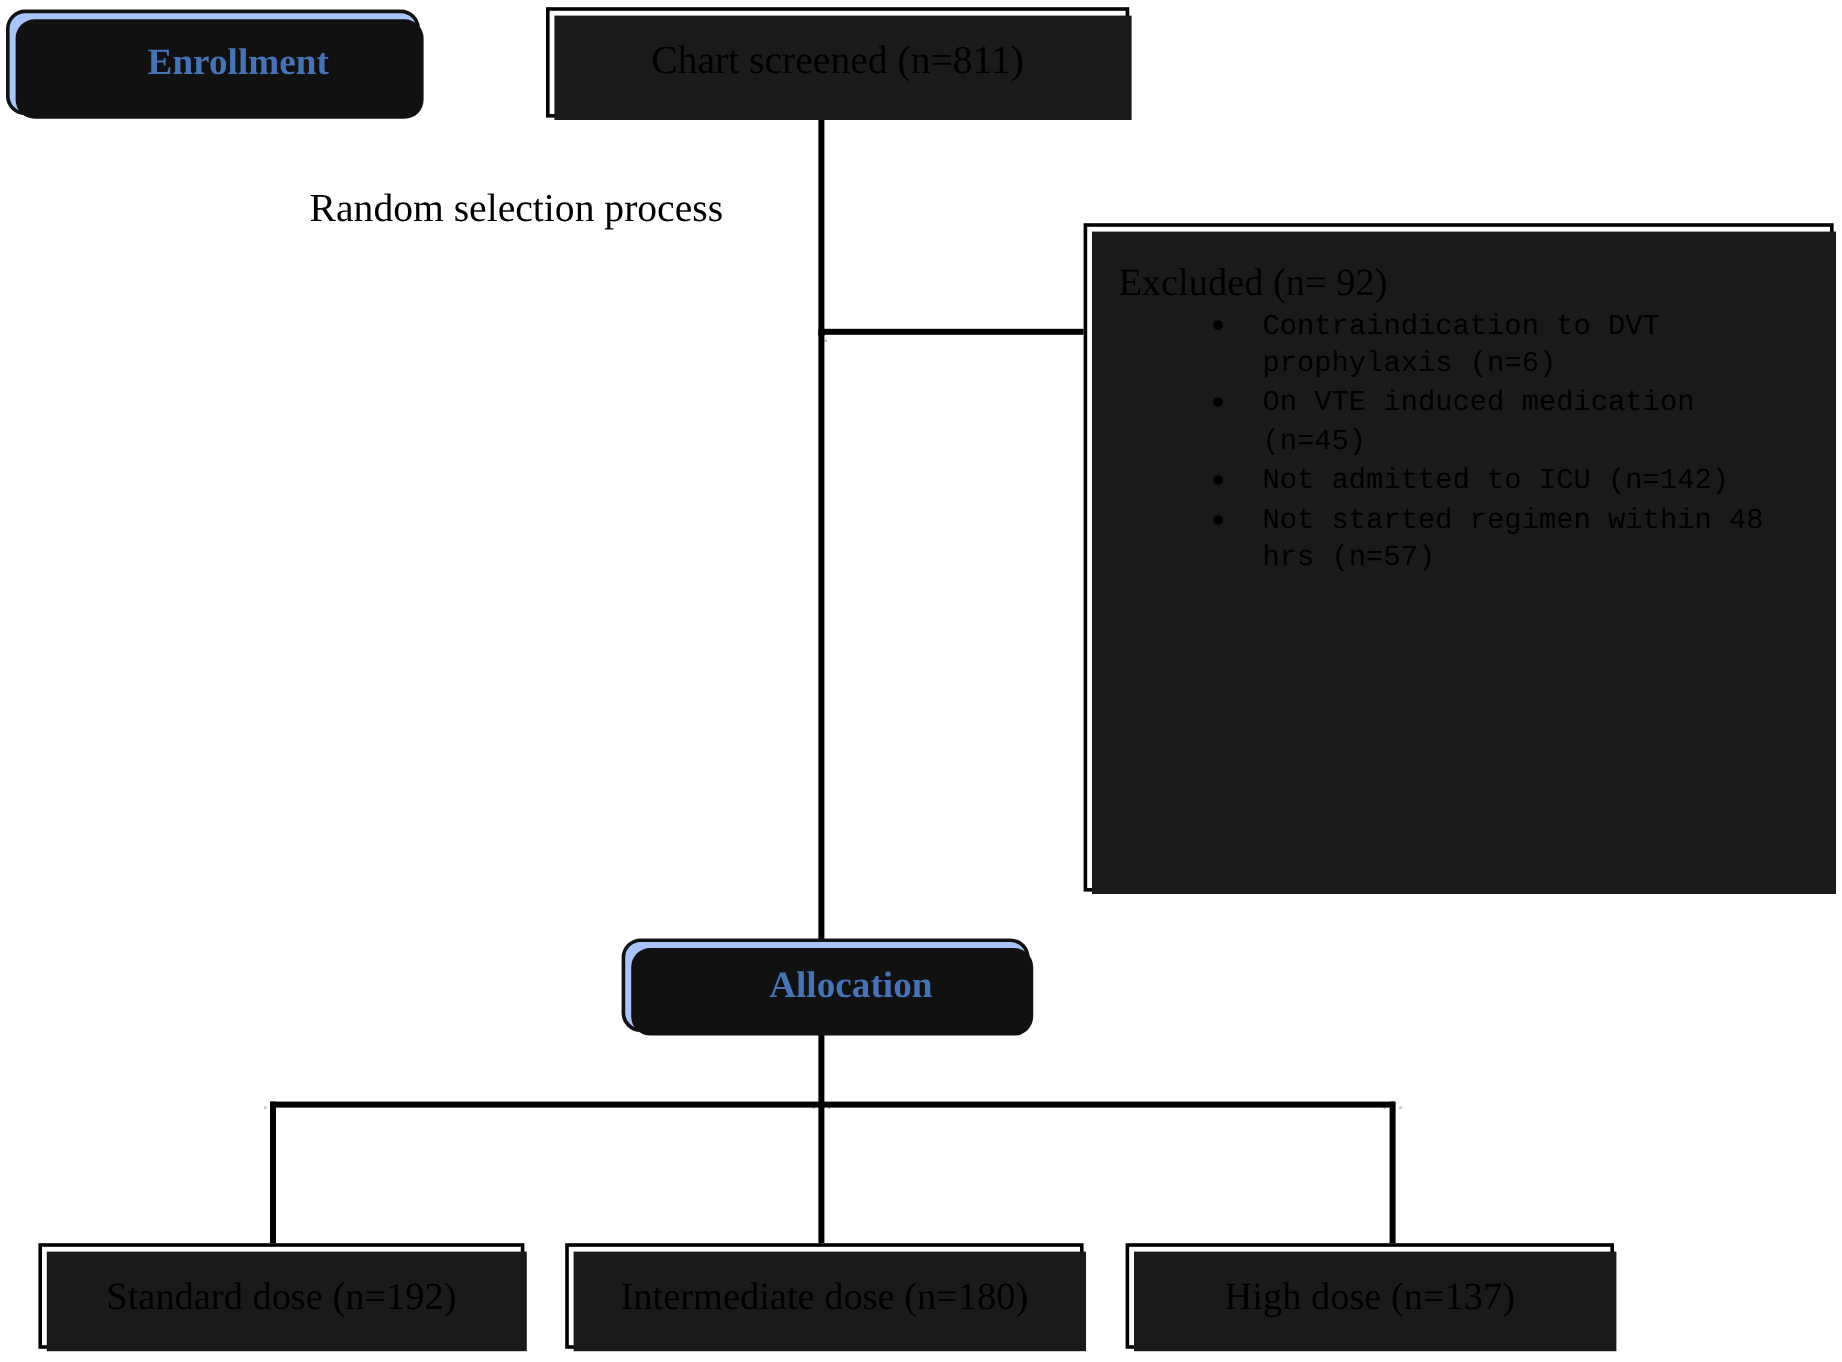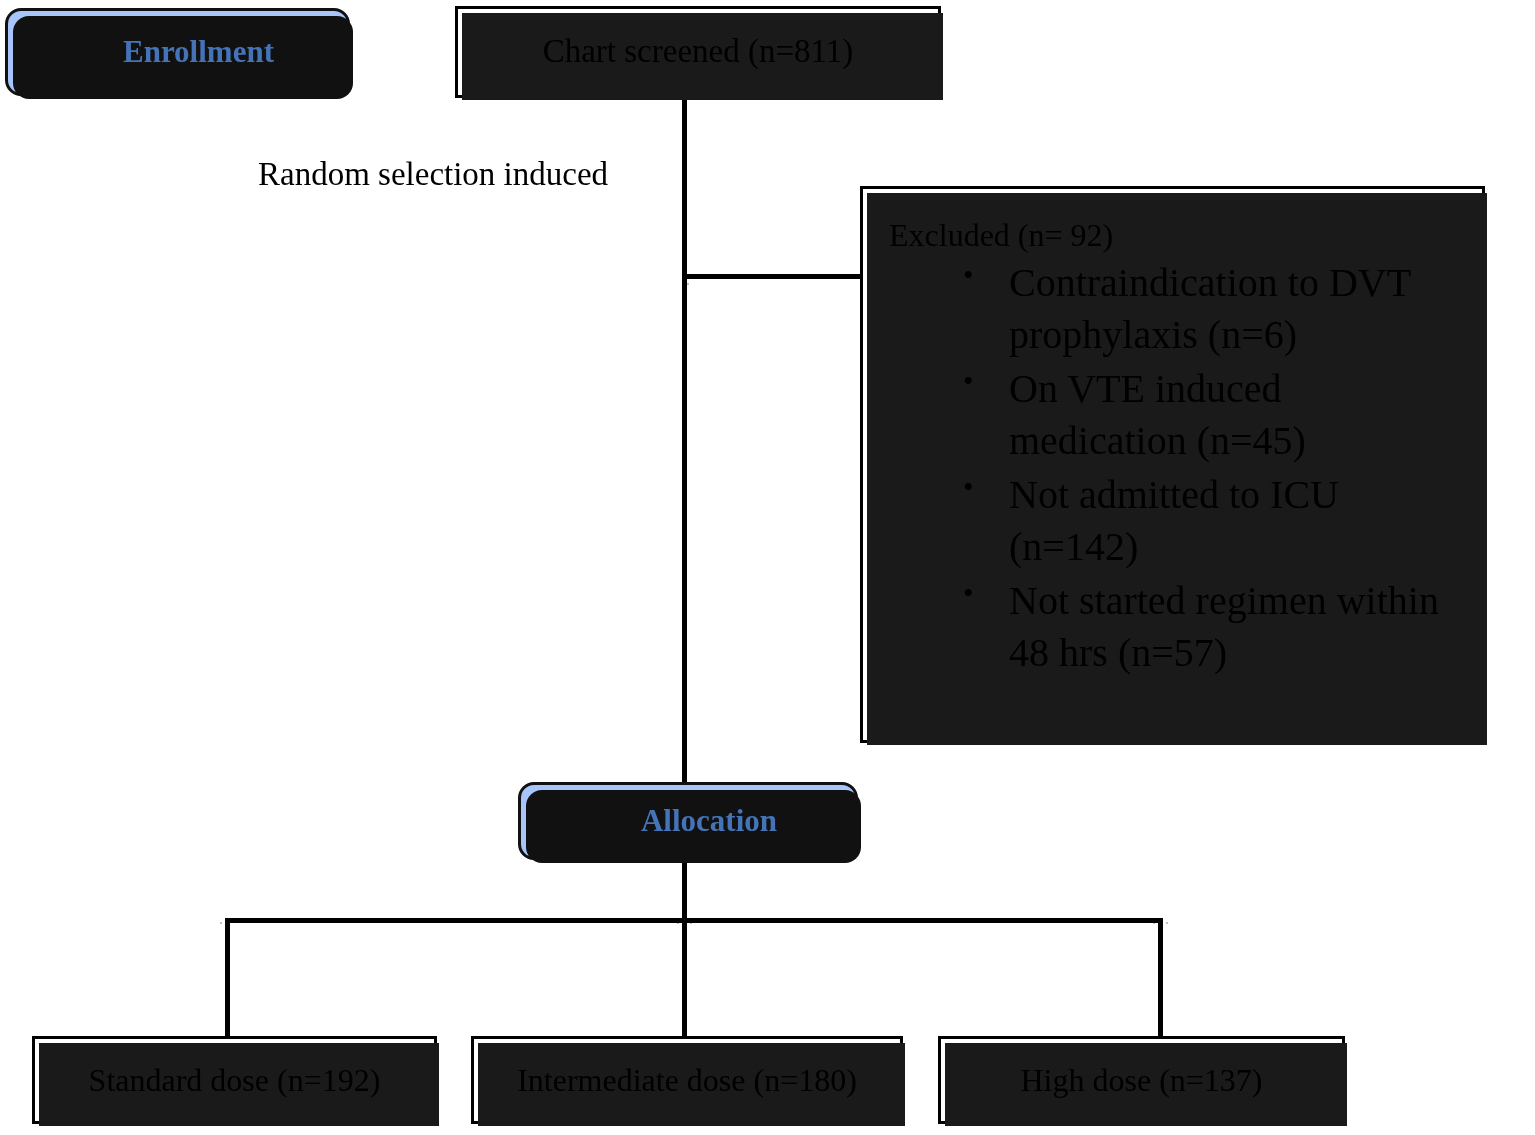--- a/index.html
+++ b/index.html
@@ -73,21 +73,21 @@
     z-index:-1;
   }
 
   
   #box-screened{
     left:455px; top:6px; width:486px; height:92px;
     font-size:33px;
     z-index:3;
   }
   #box-excluded{
-    left:860px; top:186px; width:625px; height:557px;
+    left:903px; top:186px; width:625px; height:557px;
     display:block;
     text-align:left;
     padding:26px 22px 10px 22px;
     font-size:32px;
     z-index:3;
   }
   #box-standard{ left:32px;  top:1036px; width:405px; height:88px; font-size:32px; z-index:3;text-align:center;}
   #box-intermediate{ left:471px; top:1036px; width:432px; height:88px; font-size:32px; z-index:3;}
   #box-high{ left:938px; top:1036px; width:407px; height:88px; font-size:32px; z-index:3;}
 
@@ -107,24 +107,25 @@
     font-size:32px;
     line-height:1.25;
   }
   ul.excl-list{
     margin:0;
     padding:0 0 0 78px;
     list-style:none;
   }
   ul.excl-list li{
     position:relative;
-    font-size:40px;
+    font-size:24px;
     line-height:1.30;
     margin:0 0 2px 0;
     padding-left:46px;
+    font-family:Liberation Mono, monospace;
   }
   ul.excl-list li::before{
     content:"\2022";
     position:absolute;
     left:0;
     top:-2px;
     font-size:30px;
     line-height:1.30;
   }
 
@@ -213,21 +214,21 @@
   <div class="conn" id="leg-right"></div>
 
   <div class="stage" id="stage-enrollment">
     <span class="label">Enrollment</span>
   </div>
 
   <div class="node shadowed" id="box-screened">
     <span class="label">Chart screened (n=811)</span>
   </div>
 
-  <div id="caption-random">Random selection induced</div>
+  <div id="caption-random">Random selection process</div>
 
   <div class="node shadowed" id="box-excluded">
     <span class="excl-title">Excluded (n= 92)</span>
     <ul class="excl-list">
       <li>Contraindication to DVT prophylaxis (n=6)</li>
       <li>On VTE induced medication (n=45)</li>
       <li>Not admitted to ICU (n=142)</li>
       <li>Not started regimen within 48 hrs (n=57)</li>
     </ul>
   </div>

